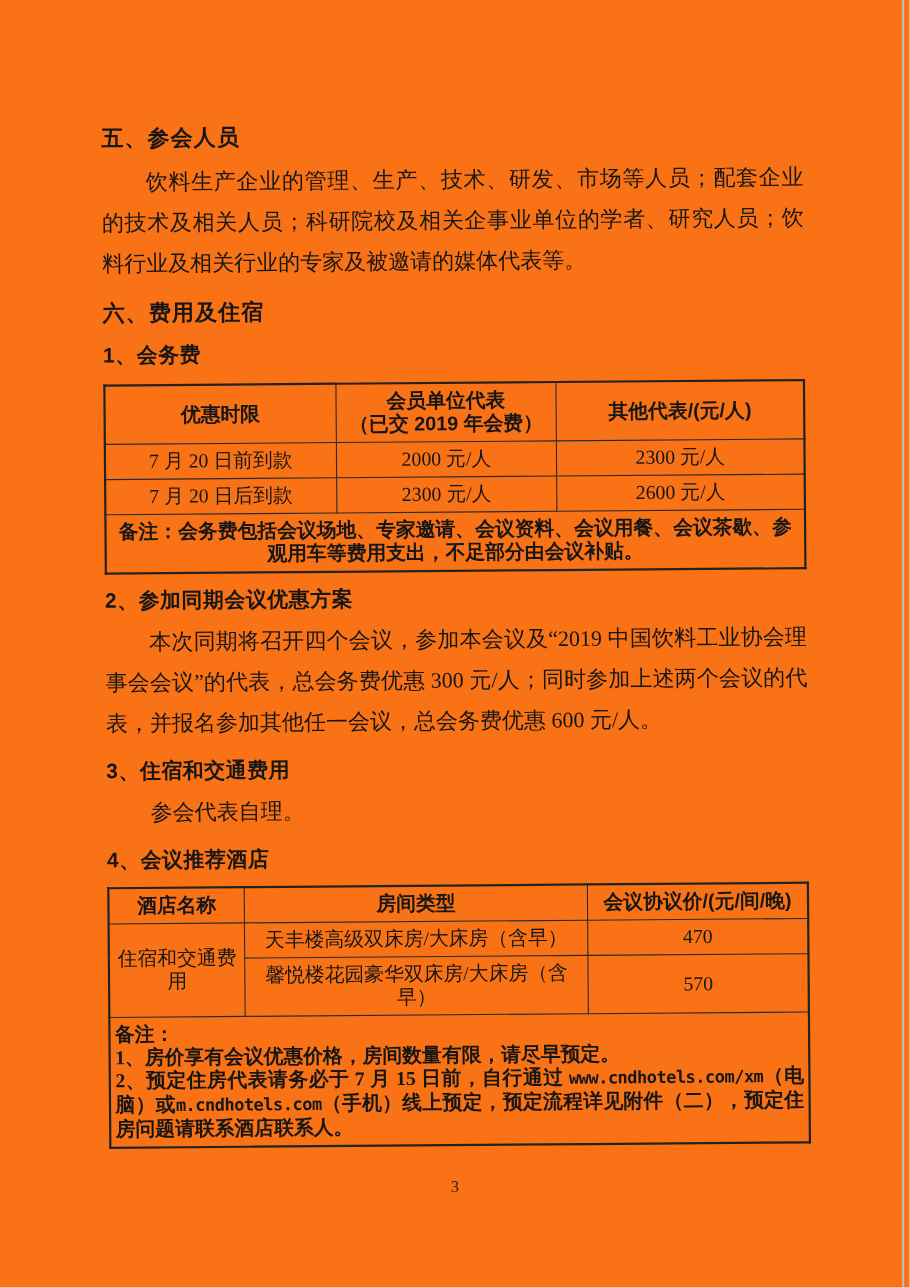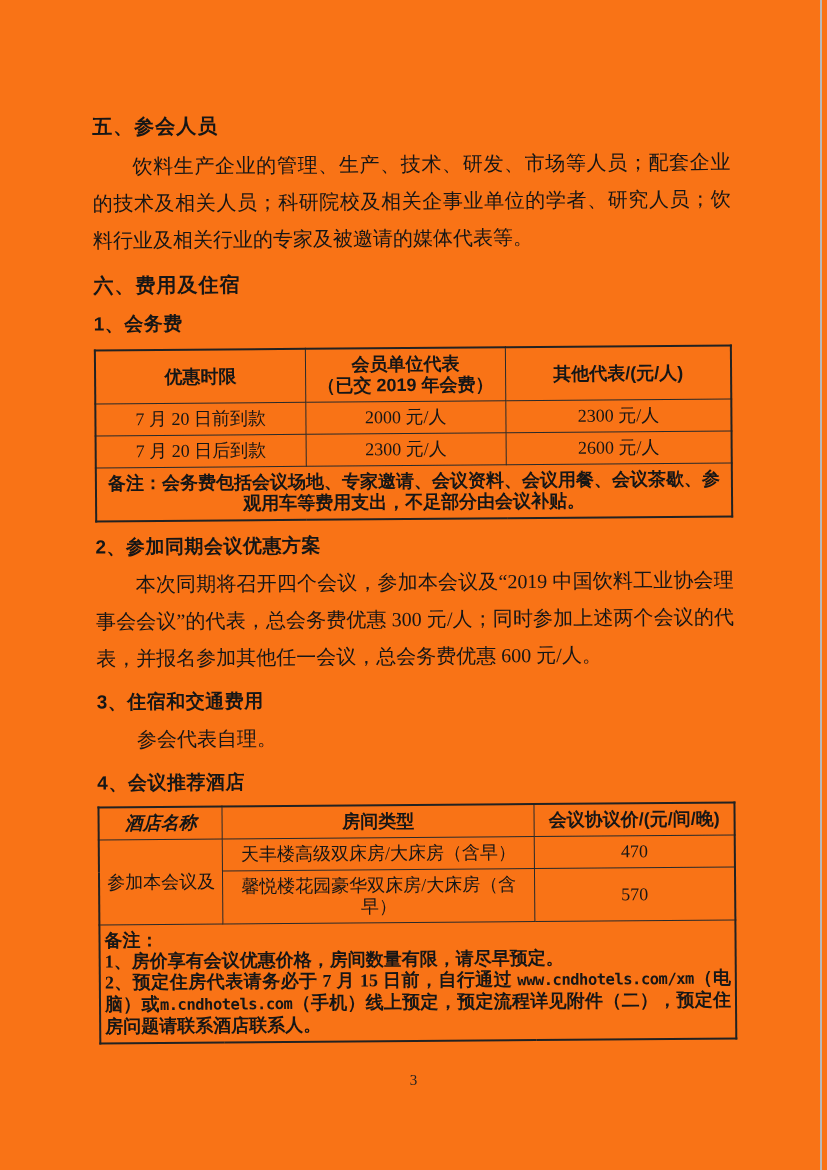--- a/index.html
+++ b/index.html
@@ -72,21 +72,21 @@
     line-height: 21px;
   }
   table.tbl td {
     font-family: "Liberation Serif", "DejaVu Serif", serif;
     font-size: 18px;
     line-height: 21px;
   }
   .fee .c1 { width: 33%; }
   .fee .c2 { width: 31.5%; }
   .fee .c3 { width: 35.5%; }
-  .hotel .c1 { width: 18.8%; font-style: italic; }
+  .hotel .c1 { width: 18.8%; }
   .hotel .c2 { width: 49.8%; }
   .hotel .c3 { width: 31.4%; }
   td.notecell {
     font-family: "Liberation Sans", "DejaVu Sans", sans-serif;
     font-weight: bold;
     font-size: 16.5px;
     line-height: 23px;
     text-align: justify;
     padding: 4px 9px;
   }
@@ -161,21 +161,21 @@
 
     <h3 class="h3">4、会议推荐酒店</h3>
     <table class="tbl hotel">
       <tbody>
         <tr>
           <th class="c1">酒店名称</th>
           <th class="c2">房间类型</th>
           <th class="c3">会议协议价/(元/间/晚)</th>
         </tr>
         <tr>
-          <td rowspan="2">参加本会议及</td>
+          <td rowspan="2">住宿和交通费用</td>
           <td>天丰楼高级双床房/大床房（含早）</td>
           <td>470</td>
         </tr>
         <tr>
           <td>馨悦楼花园豪华双床房/大床房（含早）</td>
           <td>570</td>
         </tr>
         <tr>
           <td class="notecell" colspan="3">
             <div class="nline">备注：</div>

